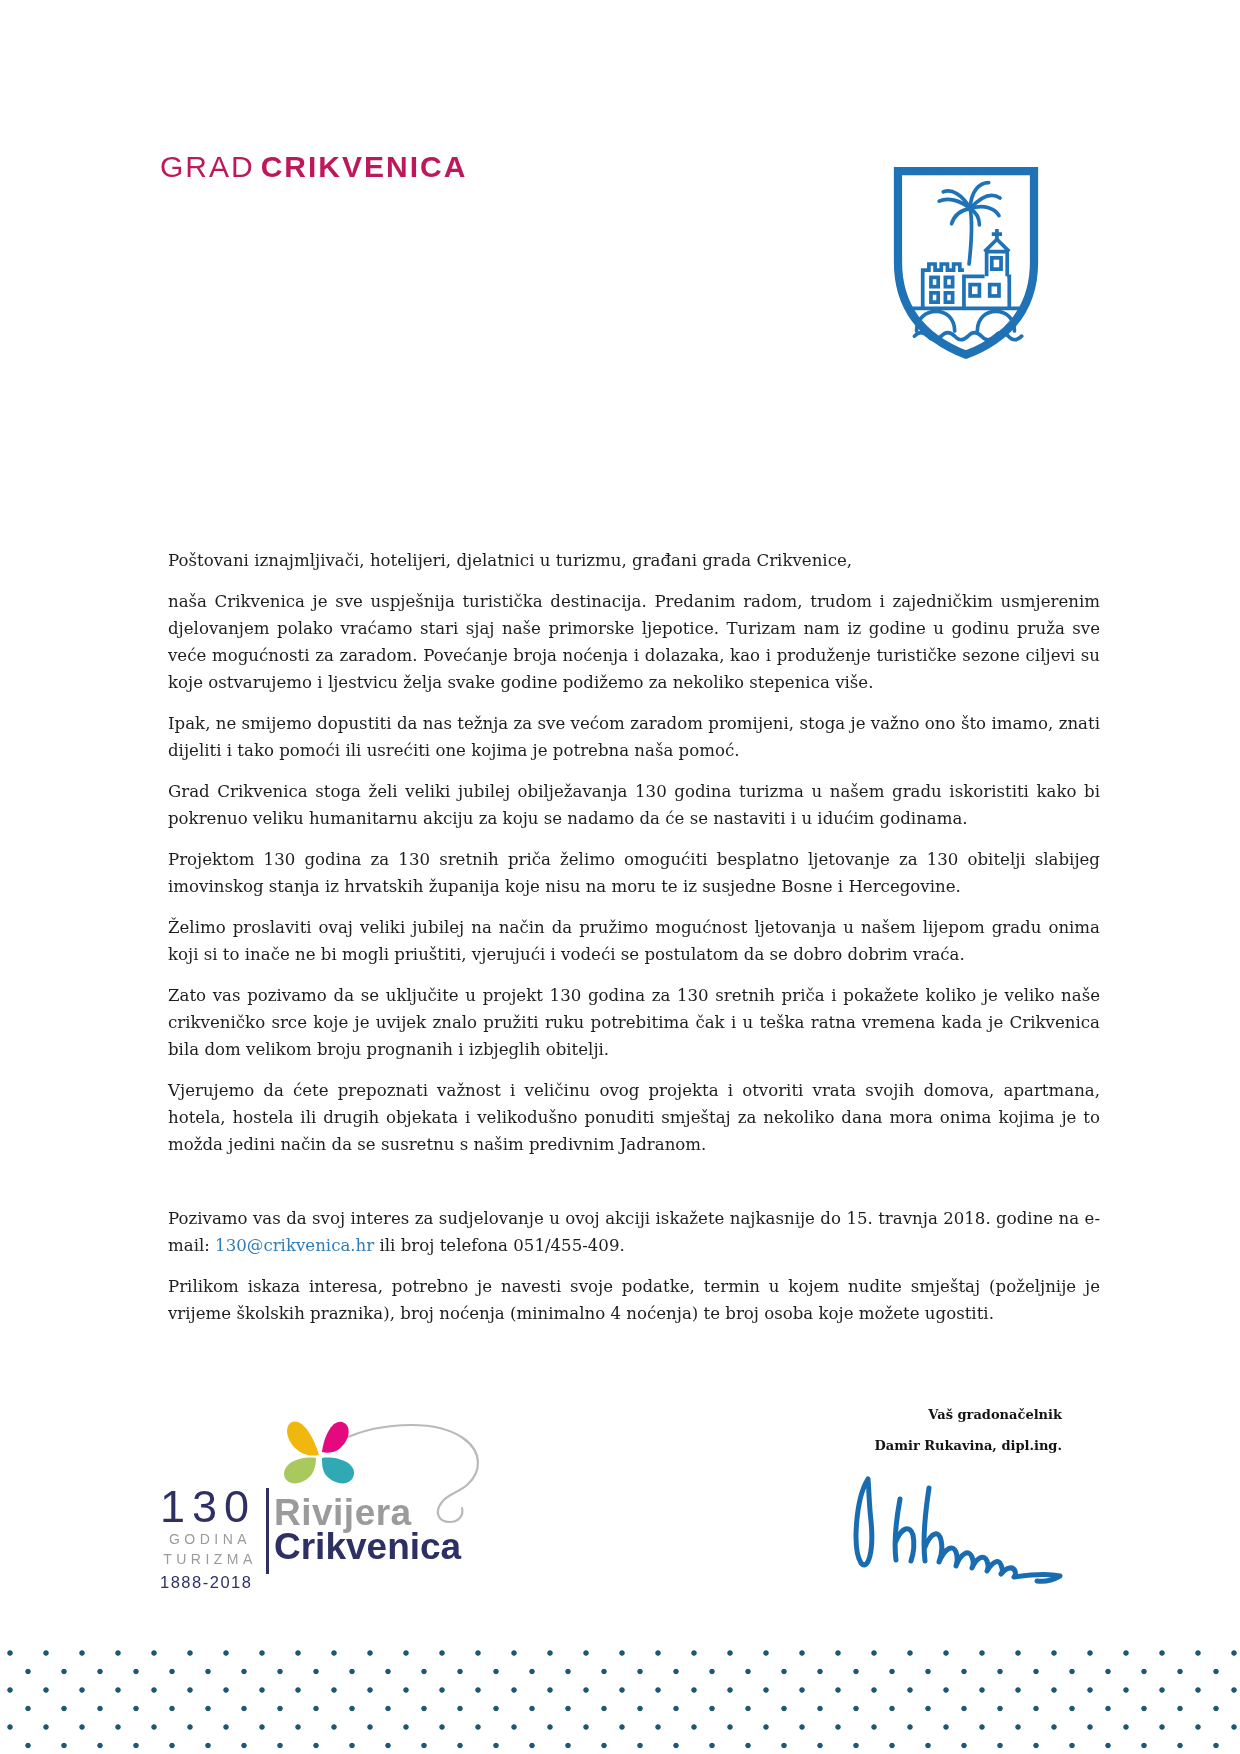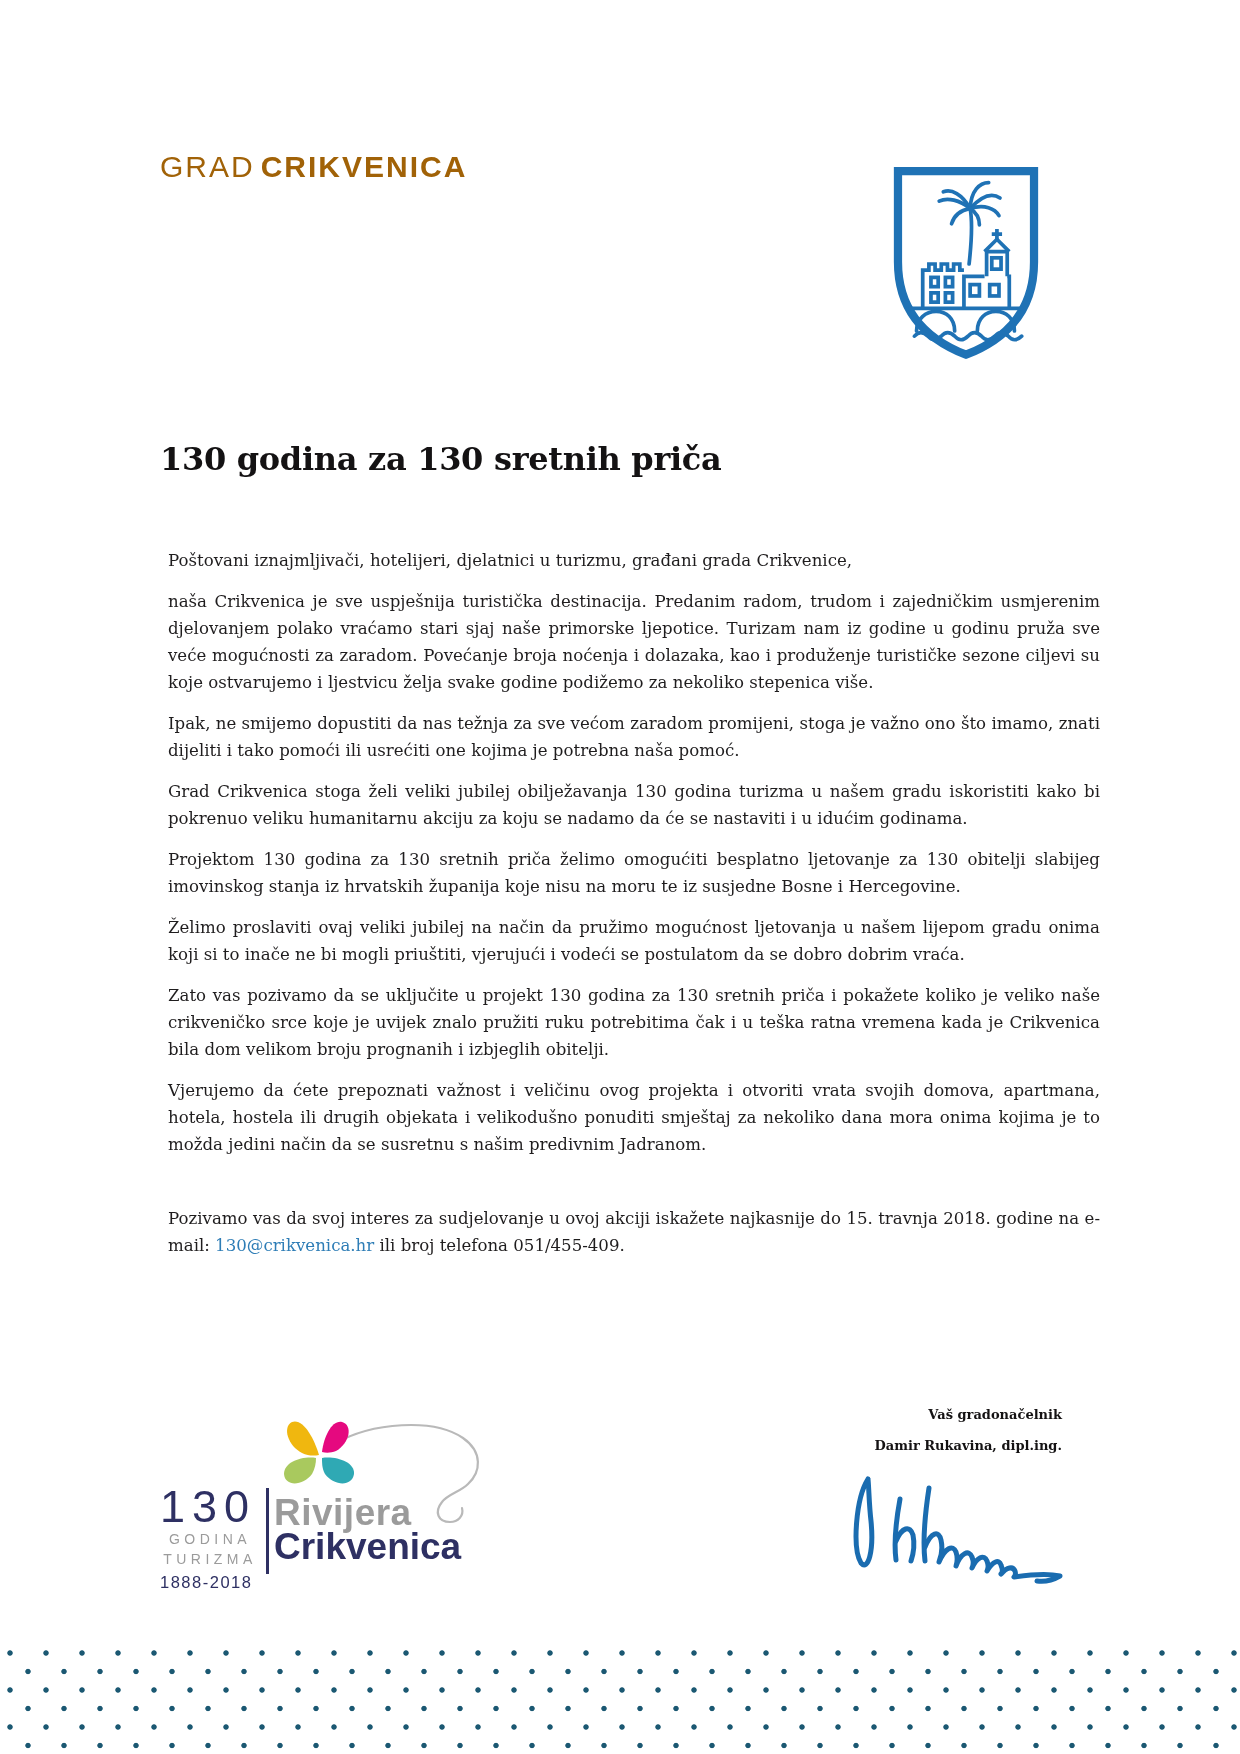--- a/index.html
+++ b/index.html
@@ -8,21 +8,21 @@
     width:1240px;height:1754px;
     background:#ffffff;
     overflow:hidden;
     font-family:"DejaVu Serif", serif;
     color:#1f1d1e;
   }
   
   .brand{
     position:absolute;left:160px;top:150px;
     font-family:"Liberation Sans", sans-serif;
-    font-size:30px;letter-spacing:2px;color:#a16207;
+    font-size:30px;letter-spacing:2px;color:#be185d;
     white-space:nowrap;
   }
   .brand .light{font-weight:400;}
   .brand .bold{font-weight:800;margin-left:6px;}
   .crest{
     position:absolute;left:885px;top:163px;width:162px;height:202px;
   }
   
   .title{
     position:absolute;left:160px;top:440px;
@@ -110,32 +110,32 @@
       <rect x="99" y="118" width="9" height="11"></rect>
     </g>
     <g stroke="#1f72b5" stroke-width="3.6" stroke-linecap="round">
       <path d="M22 141 H130"></path>
       <path d="M28 163 C28 151 37 144 47 144 C57 144 65 151 65 163"></path>
       <path d="M87 163 C87 151 95 144 105 144 C115 144 123 151 123 163"></path>
       <path d="M26 168 q6 -7 13 0 q6 7 13 0 q6 -7 13 0 q6 7 13 0 q6 -7 13 0 q6 7 13 0 q6 -7 13 0 q6 7 13 0"></path>
     </g>
   </svg>
 
-  <h1 class="title">130 godina za 130 sretnih priča</h1>
 
   <main class="body">
     <p class="salutation">Poštovani iznajmljivači, hotelijeri, djelatnici u turizmu, građani grada Crikvenice,</p>
     <p>naša Crikvenica je sve uspješnija turistička destinacija. Predanim radom, trudom i zajedničkim usmjerenim djelovanjem polako vraćamo stari sjaj naše primorske ljepotice. Turizam nam iz godine u godinu pruža sve veće mogućnosti za zaradom. Povećanje broja noćenja i dolazaka, kao i produženje turističke sezone ciljevi su koje ostvarujemo i ljestvicu želja svake godine podižemo za nekoliko stepenica više.</p>
     <p>Ipak, ne smijemo dopustiti da nas težnja za sve većom zaradom promijeni, stoga je važno ono što imamo, znati dijeliti i tako pomoći ili usrećiti one kojima je potrebna naša pomoć.</p>
     <p>Grad Crikvenica stoga želi veliki jubilej obilježavanja 130 godina turizma u našem gradu iskoristiti kako bi pokrenuo veliku humanitarnu akciju za koju se nadamo da će se nastaviti i u idućim godinama.</p>
     <p>Projektom 130 godina za 130 sretnih priča želimo omogućiti besplatno ljetovanje za 130 obitelji slabijeg imovinskog stanja iz hrvatskih županija koje nisu na moru te iz susjedne Bosne i Hercegovine.</p>
     <p>Želimo proslaviti ovaj veliki jubilej na način da pružimo mogućnost ljetovanja u našem lijepom gradu onima koji si to inače ne bi mogli priuštiti, vjerujući i vodeći se postulatom da se dobro dobrim vraća.</p>
     <p>Zato vas pozivamo da se uključite u projekt 130 godina za 130 sretnih priča i pokažete koliko je veliko naše crikveničko srce koje je uvijek znalo pružiti ruku potrebitima čak i u teška ratna vremena kada je Crikvenica bila dom velikom broju prognanih i izbjeglih obitelji.</p>
     <p>Vjerujemo da ćete prepoznati važnost i veličinu ovog projekta i otvoriti vrata svojih domova, apartmana, hotela, hostela ili drugih objekata i velikodušno ponuditi smještaj za nekoliko dana mora onima kojima je to možda jedini način da se susretnu s našim predivnim Jadranom.</p>
     <p class="contact"><span>Pozivamo vas da svoj interes za sudjelovanje u ovoj akciji iskažete najkasnije do 15. travnja 2018. godine na e-mail: </span><a class="email">130@crikvenica.hr</a><span> ili broj telefona 051/455-409.</span></p>
+    <p>Prilikom iskaza interesa, potrebno je navesti svoje podatke, termin u kojem nudite smještaj (poželjnije je vrijeme školskih praznika), broj noćenja (minimalno 4 noćenja) te broj osoba koje možete ugostiti.</p>
   </main>
 
   <div class="sig-text">
     <div>Vaš gradonačelnik</div>
     <div>Damir Rukavina, dipl.ing.</div>
   </div>
 
   <svg class="sig-hand" viewBox="0 0 232 126" fill="none" xmlns="http://www.w3.org/2000/svg">
     <g stroke="#1a6cb0" stroke-width="5" stroke-linecap="round" stroke-linejoin="round">
       <path d="M25 11 C13 30 9 80 18 95 C25 103 31 84 28 53 C26 36 26 21 25 11"></path>

